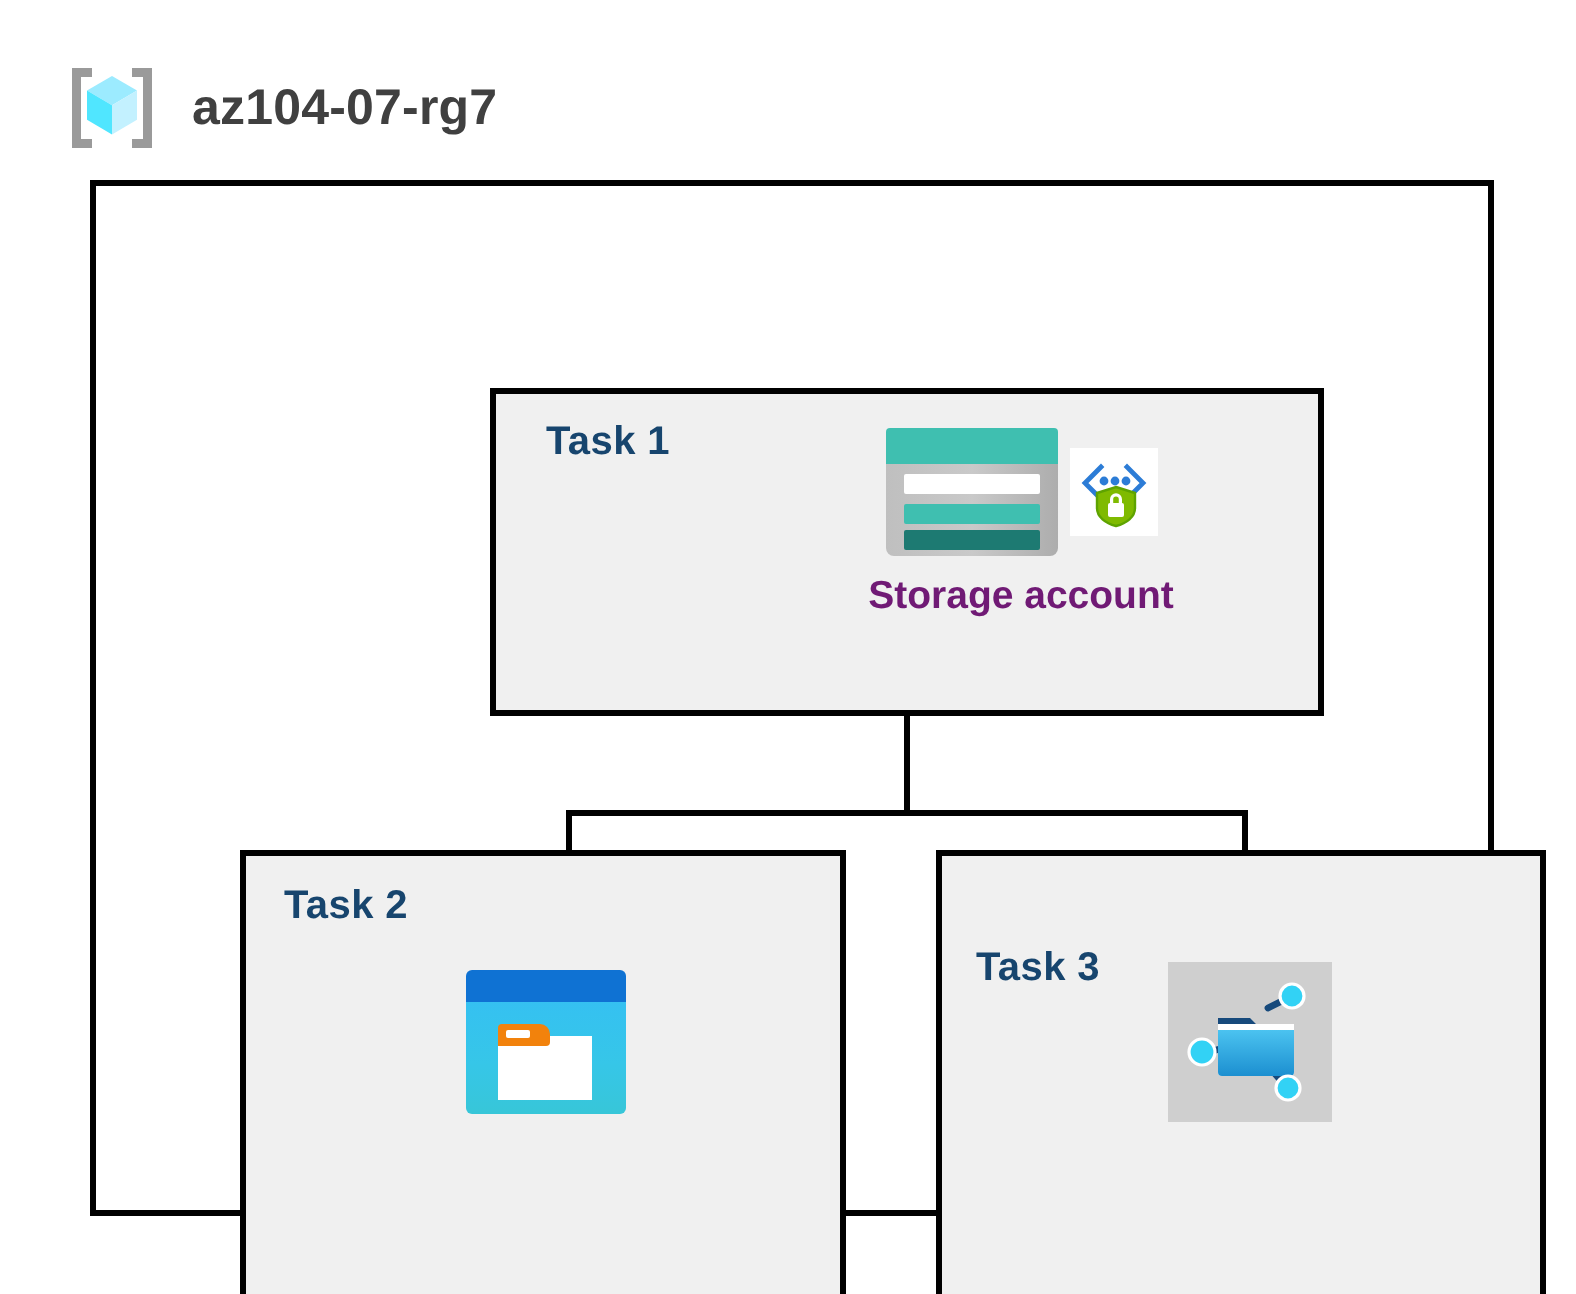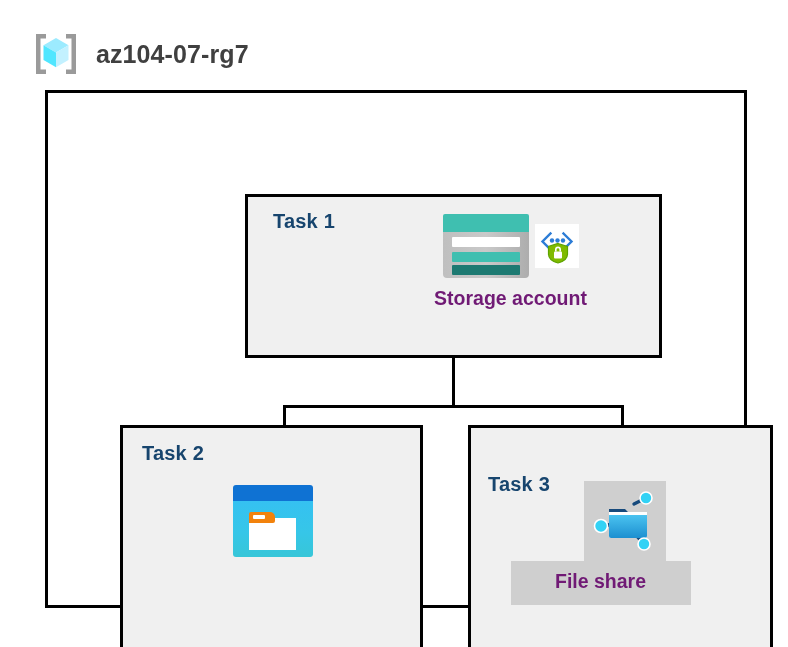--- a/index.html
+++ b/index.html
@@ -352,20 +352,17 @@
                   <stop offset="100%" stop-color="#1C8FD0"></stop>
                 </linearGradient>
               </defs>
 
               <circle cx="54" cy="10" r="6" fill="#32D2F5" stroke="#FFFFFF" stroke-width="1.6"></circle>
               <circle cx="9" cy="38" r="6.5" fill="#32D2F5" stroke="#FFFFFF" stroke-width="1.6"></circle>
               <circle cx="52" cy="56" r="6" fill="#32D2F5" stroke="#FFFFFF" stroke-width="1.6"></circle>
             </svg>
           </div>
         </div>
-        <div class="caption-highlight">
-          <div class="node-caption">File share</div>
-        </div>
       </div>
     </div>
 
   </div>
 </div>
 
 </body></html>

